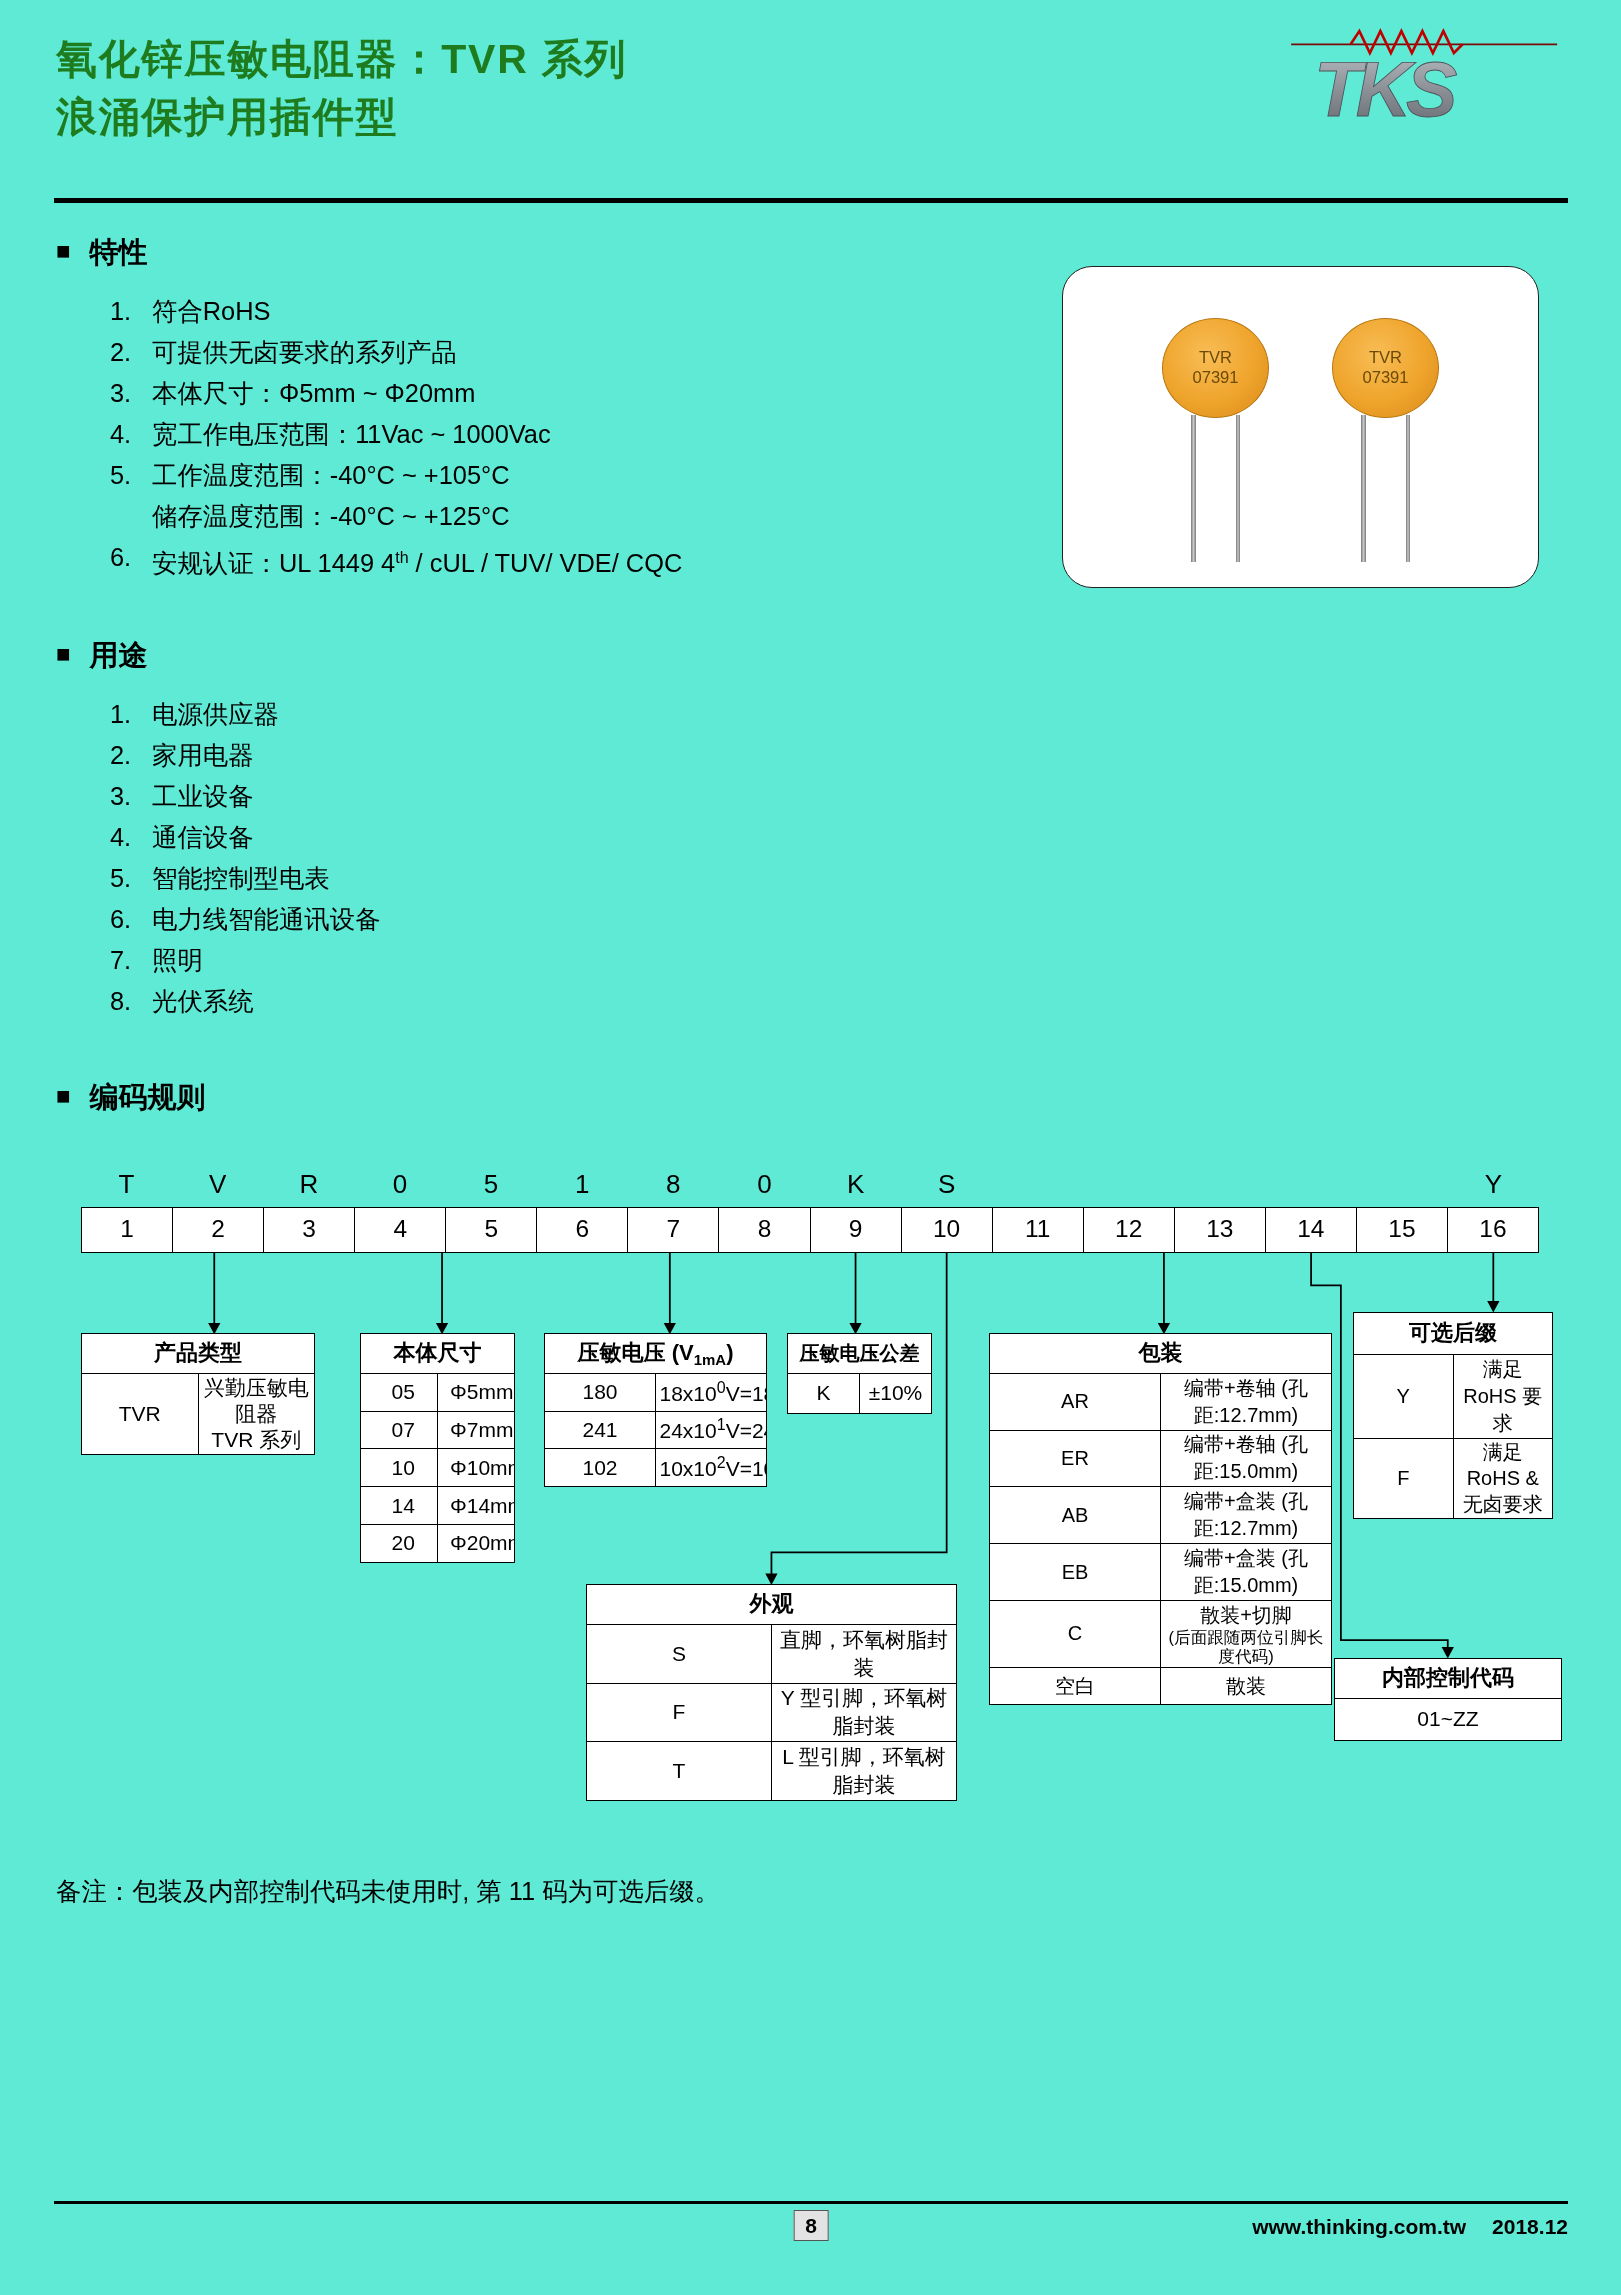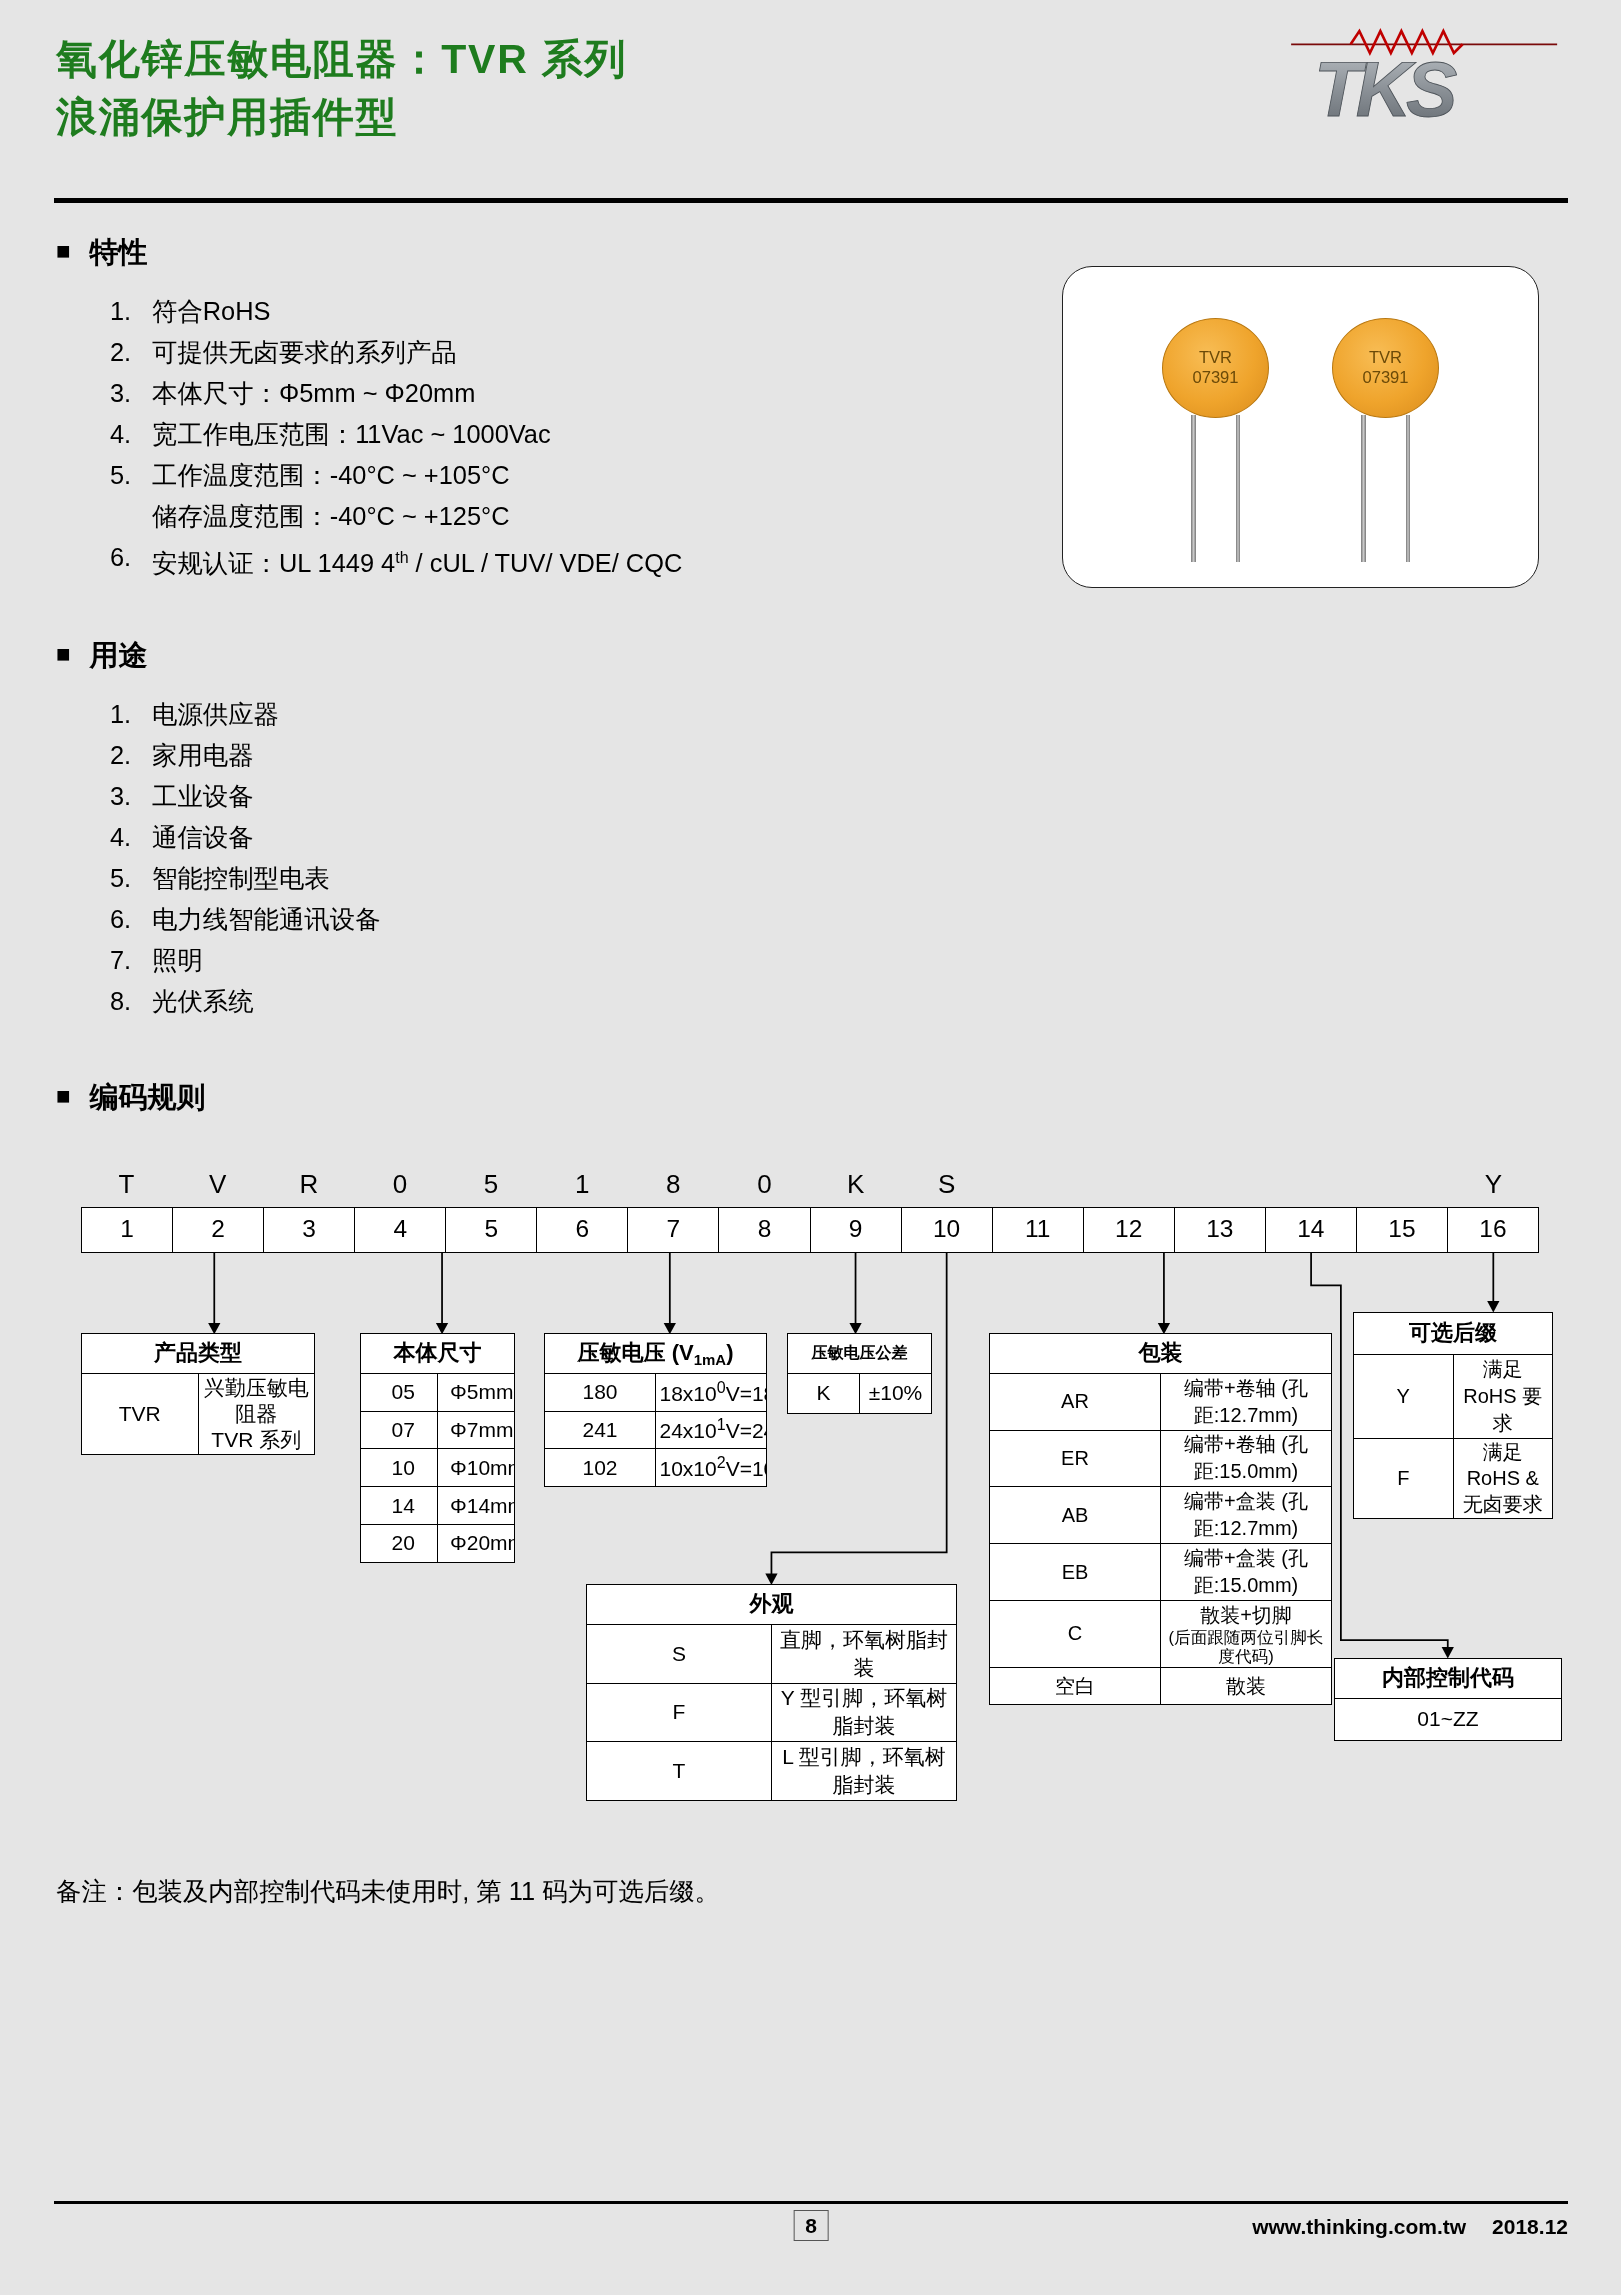--- a/index.html
+++ b/index.html
@@ -1,17 +1,17 @@
 <!DOCTYPE html>
 <html style="--title_green: #1e7c1e; --logo_gray: #8b9197; --zigzag_red: #c00000; --disc_orange: #efa42c;font-size:14px"><head>
 <meta charset="utf-8">
 <style>
   html,body { margin:0; padding:0; background:#fff; }
   .page {
-    position:relative; width:1622px; height:2295px; background:#e5e5e5;
+    position:relative; width:1622px; height:2295px; background:#5eead4;
     font-family:"Liberation Sans", sans-serif; color:#000; overflow:hidden;
   }
 
   
   .header-title { position:absolute; top:30px; left:56px; }
   .header-title h1 {
     margin:0; font-size:41px; font-weight:bold; line-height:1.42;
     color:var(--title_green,#1e7c1e); letter-spacing:1.8px;
   }
   .logo { position:absolute; top:24.5px; right:61px; width:272px; height:105px; }
@@ -76,21 +76,21 @@
   .t-size th { height:37px; }
   .t-size td { height:35px;padding-left:12px; }
   .t-size .code-col { width:54px; }
 
   .t-volt { left:463px; top:166px; width:223px; }
   .t-volt th { height:37px; }
   .t-volt td { height:35px; }
   .t-volt .code-col { width:58px; }
 
   .t-tol { left:706px; top:166px; width:145px; }
-  .t-tol th { height:37px; font-size:16px; }
+  .t-tol th { height:37px; font-size:20px; }
   .t-tol td { height:37px; }
   .t-tol .code-col { width:61px; }
 
   .t-pack { left:908px; top:166px; width:343px; }
   .t-pack th { height:37px; }
   .t-pack td { height:35px; font-size:20px; }
   .t-pack .code-col { width:68px; }
   .t-pack .tall td { height:54px; }
 
   .t-suffix { left:1272px; top:145px; width:200px; }

